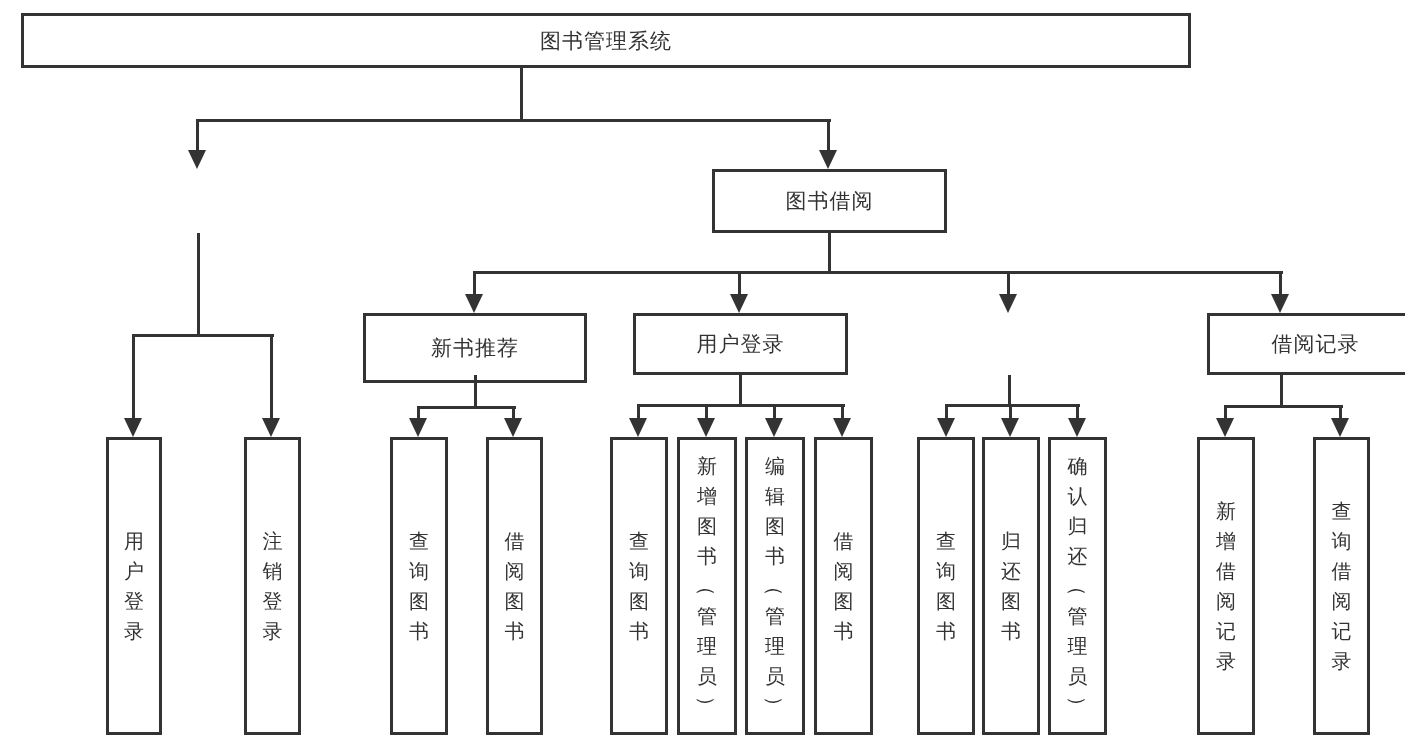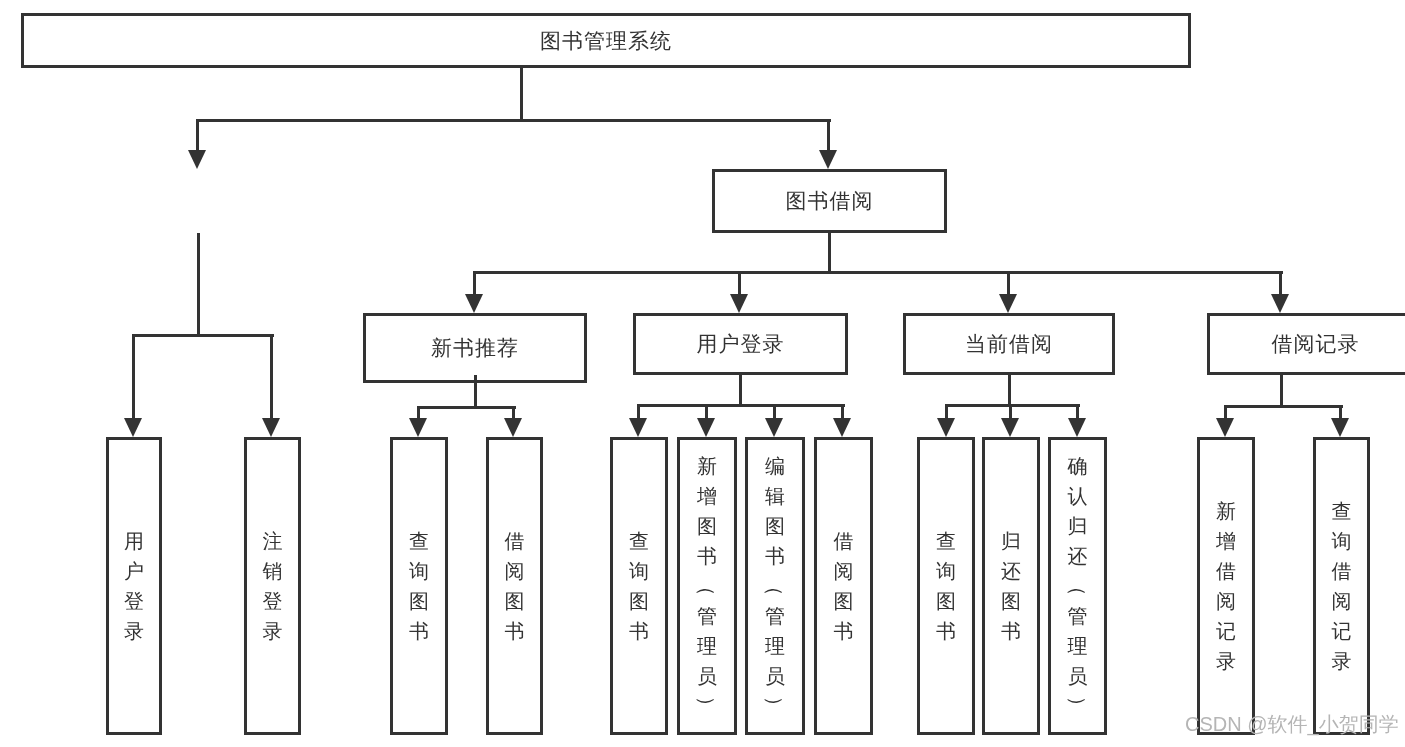--- a/index.html
+++ b/index.html
@@ -89,23 +89,20 @@
   <div class="arrow" style="left:730px;top:271px;height:42px;"></div>
   <div class="arrow" style="left:999px;top:271px;height:42px;"></div>
   <div class="arrow" style="left:1271px;top:271px;height:42px;"></div>
 
   <div class="box" style="left:363px;top:313px;width:224px;height:70px;">
     <span>新书推荐</span>
   </div>
   <div class="box" style="left:633px;top:313px;width:215px;height:62px;">
     <span>用户登录</span>
   </div>
-  <div class="box" style="left:903px;top:313px;width:212px;height:62px;">
-    <span>当前借阅</span>
-  </div>
   <div class="box" style="left:1173px;top:313px;width:217px;height:62px;margin-left:34px;">
     <span>借阅记录</span>
   </div>
 
   <div class="vline" style="left:474px;top:375px;height:34px;"></div>
   <div class="hline" style="left:418px;top:406px;width:98px;"></div>
   <div class="arrow" style="left:409px;top:406px;height:31px;"></div>
   <div class="arrow" style="left:504px;top:406px;height:31px;"></div>
 
   <div class="vline" style="left:739px;top:375px;height:32px;"></div>
@@ -247,15 +244,14 @@
     <div class="vlabel">
         <span class="vchar">查</span>
         <span class="vchar">询</span>
         <span class="vchar">借</span>
         <span class="vchar">阅</span>
         <span class="vchar">记</span>
         <span class="vchar">录</span>
       </div>
   </div>
 
-  <div class="watermark">CSDN @软件_小贺同学</div>
 
 </div>
 
 </body></html>

